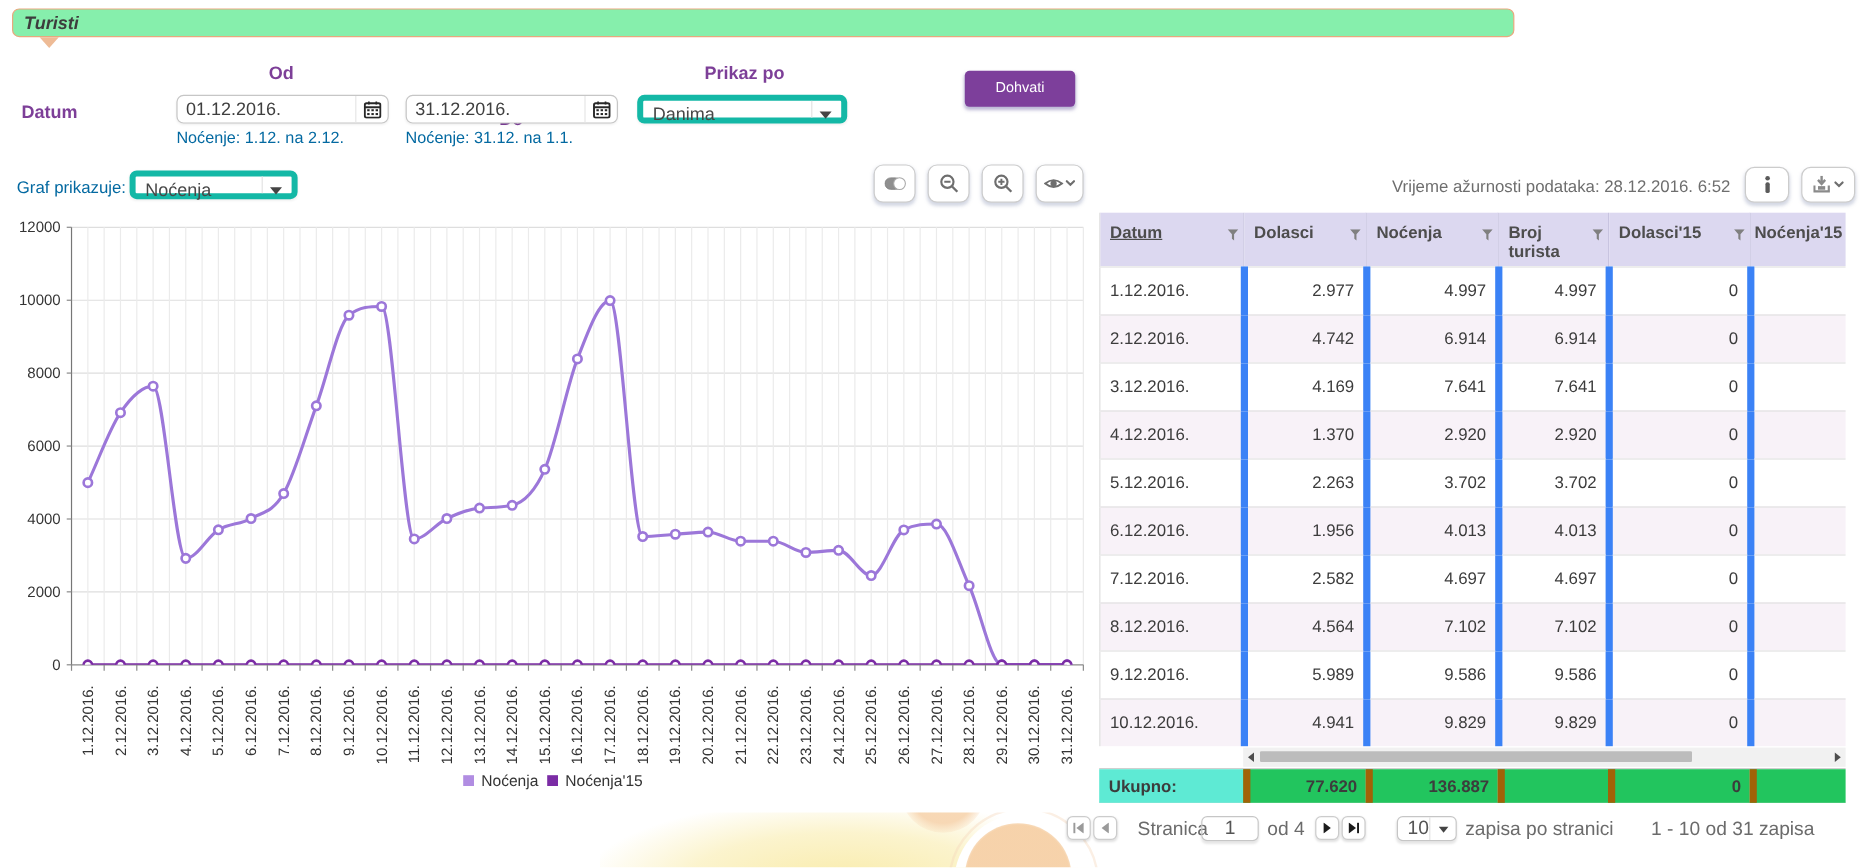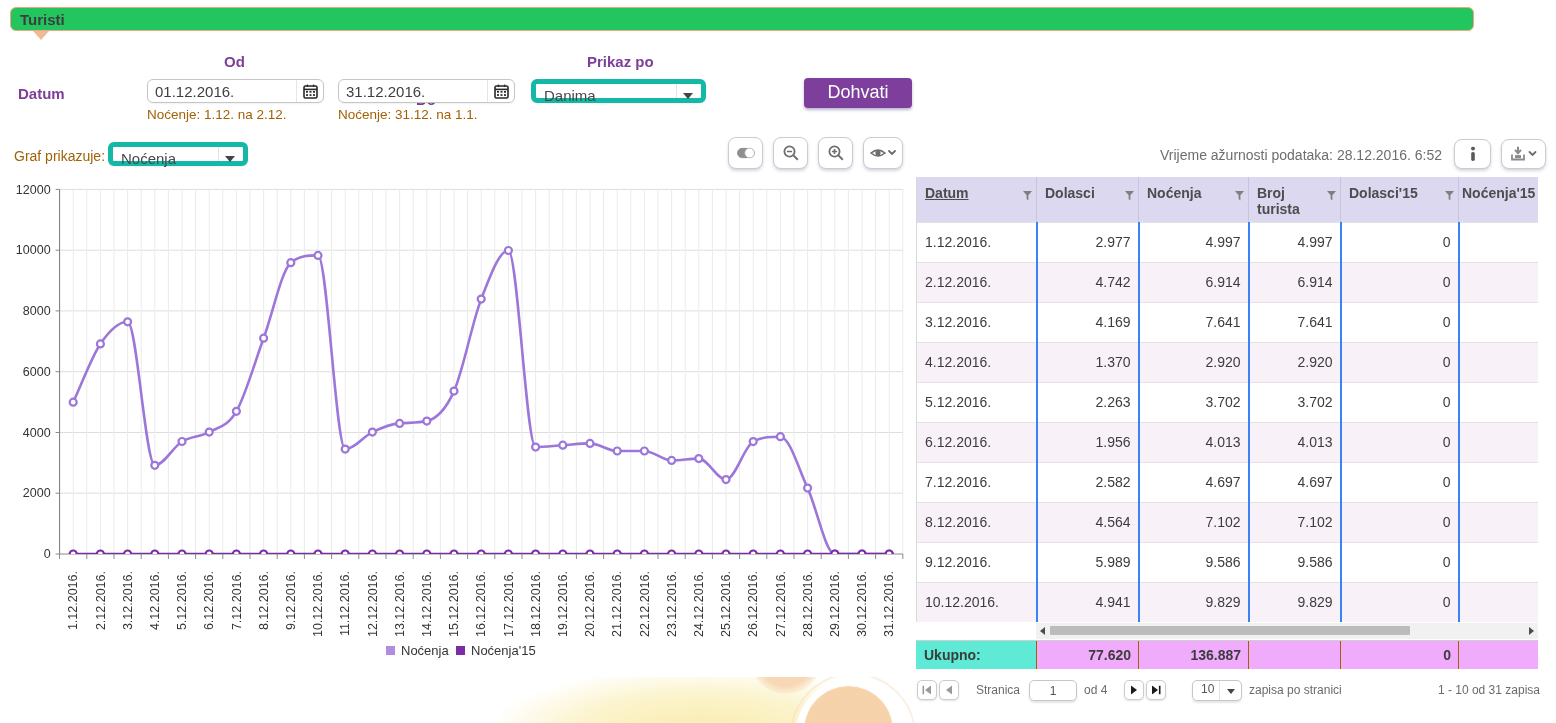--- a/index.html
+++ b/index.html
@@ -5,61 +5,61 @@
 html,body { background:#fff; }
 body { font-family:"Liberation Sans", sans-serif; }
 #page { position:relative; width:1556px; height:723px; overflow:hidden; background:#fff; }
 #band { position:absolute; left:0; top:677px; width:1556px; height:46px; overflow:hidden; }
 .deco { position:absolute; border-radius:50%; }
 #d1 { left:500px; top:-12px; width:420px; height:130px; border-radius:0; background:radial-gradient(ellipse at 48% 55%, rgba(249,235,168,.98) 0%, rgba(249,236,172,.6) 42%, rgba(249,236,172,0) 70%); }
 #d2 { left:750px; top:-55px; width:72px; height:72px; background:radial-gradient(circle, rgba(247,214,178,.95) 55%, rgba(247,214,178,0) 76%); }
 #dw { left:795px; top:1px; width:116px; height:116px; background:radial-gradient(circle, #fff 76%, rgba(255,255,255,0) 92%); }
 #dr { left:790px; top:-4px; width:126px; height:126px; border:2.5px solid rgba(246,216,188,.4); background:transparent; }
 #d3 { left:804px; top:9px; width:89px; height:89px; background:radial-gradient(circle, rgba(246,209,168,.97) 68%, rgba(246,209,168,0) 82%); }
-#topbar { position:absolute; left:10px; top:7px; width:1464px; height:24px; background:#22c55e; border:1px solid #e9a87e; border-radius:6px; }
+#topbar { position:absolute; left:10px; top:7px; width:1252px; height:24px; background:#86efac; border:1px solid #e9a87e; border-radius:6px;font-style:italic; }
 #topbar span { position:absolute; left:9px; top:3px; font-size:15px; font-weight:bold; color:#3d3d3d; }
 #tri { position:absolute; left:33px; top:31px; width:0; height:0; border-left:8px solid transparent; border-right:8px solid transparent; border-top:9px solid #eebb96; }
 .plabel { position:absolute; color:#7d3f98; font-weight:bold; font-size:15px; }
-.note { position:absolute; color:#a16207; font-size:13.5px; }
+.note { position:absolute; color:#0369a1; font-size:13.5px; }
 .inp { position:absolute; height:24px; background:#fff; border:1px solid #c6c6c6; border-radius:6px; box-shadow:0 1px 2px rgba(0,0,0,.06); font-size:15px; color:#3f3f3f; }
 .inp .txt { position:absolute; left:7px; top:3px; }
 .calico { position:absolute; right:5px; top:4px; }
 .inp .vd { position:absolute; right:26px; top:0; width:1px; height:100%; background:#e6e6e6; }
 .sel { position:absolute; height:24px; background:#fff; border:5px solid #14b8a6; border-radius:6px; box-shadow:0 1px 2px rgba(0,0,0,.06); font-size:15px; color:#484848; }
 .sel .txt { position:absolute; left:8px; top:3px; }
 .sel .div { position:absolute; right:24px; top:0; width:1px; height:100%; background:#e3e3e3; }
 .arr { position:absolute; right:8px; top:9px; width:0; height:0; border-left:5px solid transparent; border-right:5px solid transparent; border-top:6px solid #444; }
-#dohvati { position:absolute; left:804px; top:78px; width:108px; height:30px; background:#7d3f9b; border-radius:4px; color:#fff; font-size:18px; text-align:center; line-height:29px; box-shadow:0 2px 3px rgba(120,110,170,.5); }
+#dohvati { position:absolute; left:804px; top:59px; width:92px; height:30px; background:#7d3f9b; border-radius:4px; color:#fff; font-size:12px; text-align:center; line-height:29px; box-shadow:0 2px 3px rgba(120,110,170,.5); }
 .cbtn { position:absolute; top:137px; width:35px; height:32px; background:#fff; border:1px solid #ccc; border-radius:8px; box-shadow:0 2px 3px rgba(130,140,175,.35); }
 .cbtn svg { position:absolute; left:50%; top:50%; transform:translate(-50%,-50%); }
 #infotext { position:absolute; right:114px; top:147px; font-size:14px; color:#6e6e6e; }
 .rbtn { position:absolute; top:139px; height:30px; background:#fff; border:1px solid #ccc; border-radius:8px; box-shadow:0 2px 3px rgba(130,140,175,.35); }
 .rbtn svg { position:absolute; left:50%; top:50%; transform:translate(-50%,-50%); }
 #chartwrap { position:absolute; left:0; top:175px; width:910px; height:500px; }
 #chart text { font-family:"Liberation Sans", sans-serif; }
 
 
 #tbl { position:absolute; left:916px; top:177px; width:622px; overflow:hidden; }
 table { border-collapse:collapse; table-layout:fixed; width:622px; }
 col.w0{width:120px} col.w1{width:102px} col.w2{width:110px} col.w3{width:92px} col.w4{width:118px} col.w5{width:80px}
 thead th { background:#dcd8f0; height:45px; vertical-align:top; text-align:left; font-size:14px; color:#4d4d4d; padding:8px 0 0 8px; position:relative; border-left:1px solid #c8c4e0; font-weight:bold; white-space:nowrap; }
 thead th:first-child { border-left:1px solid #d9d9d9; }
 thead th .fun { position:absolute; right:4px; top:11px; }
-tbody td { height:40px; font-size:14px; color:#3c3c3c; border-left:2px solid #3b82f6; border-top:1px solid #e2e2e2; padding:0 7px 0 8px; background:#fff; }
+tbody td { height:40px; font-size:14px; color:#3c3c3c; border-left:6px solid #3b82f6; border-top:1px solid #e2e2e2; padding:0 7px 0 8px; background:#fff; }
 tr.alt td { background:#f8f2f8; }
 td.num { text-align:right; }
 tbody tr td.c0 { border-left:1px solid #d9d9d9; }
 #hsb { position:absolute; left:1036px; top:623px; width:502px; height:16px; background:#f1f1f1; }
 #hsb .thumb { position:absolute; left:14px; top:3px; width:360px; height:9px; background:#bcbcbc; border-radius:1px; }
 #hsb .la { position:absolute; left:4px; top:4px; width:0; height:0; border-top:4px solid transparent; border-bottom:4px solid transparent; border-right:5px solid #4d4d4d; }
 #hsb .ra { position:absolute; right:4px; top:4px; width:0; height:0; border-top:4px solid transparent; border-bottom:4px solid transparent; border-left:5px solid #4d4d4d; }
 #foot { position:absolute; left:916px; top:640px; width:622px; height:29px; border-top:1px solid #cfcfcf; border-bottom:1px solid #cfcfcf; }
-#foot div { position:absolute; top:0; height:28px; line-height:28px; font-size:14px; font-weight:bold; color:#3c3c3c; background:#f0abfc; border-left:1px solid #a16207; padding:0 7px 0 8px; }
+#foot div { position:absolute; top:0; height:28px; line-height:28px; font-size:14px; font-weight:bold; color:#3c3c3c; background:#22c55e; border-left:6px solid #a16207; padding:0 7px 0 8px; }
 #foot .f0 { left:0; width:120px; background:#5eead4; border-left:none; }
-#pag { position:absolute; left:916px; top:680px; width:640px; height:22px; font-size:12px; color:#6b6b6b; }
+#pag { position:absolute; left:888px; top:680px; width:640px; height:22px; font-size:16px; color:#6b6b6b; }
 .pbtn { position:absolute; top:0; width:20px; height:20px; background:#fff; border:1px solid #ccc; border-radius:5px; box-shadow:0 1px 2px rgba(0,0,0,.12); }
 .pbtn svg { position:absolute; left:50%; top:50%; transform:translate(-50%,-50%); }
 #pin { position:absolute; left:113px; top:0; width:48px; height:21px; border:1px solid #c6c6c6; border-radius:5px; text-align:center; line-height:20px; color:#555; box-shadow:0 2px 2px rgba(0,0,0,.1); }
 #psel { position:absolute; left:276px; top:0; width:50px; height:21px; border:1px solid #c6c6c6; border-radius:5px; color:#555; box-shadow:0 2px 2px rgba(0,0,0,.1); }
 #psel .txt { position:absolute; left:8px; top:1px;text-align:right; }
 #psel .div { position:absolute; right:21px; top:0; width:1px; height:100%; background:#e3e3e3; }
 #psel .arr { right:6px; top:8px; border-left-width:4.5px; border-right-width:4.5px; border-top-width:5.5px; }
 </style></head>
 <body>
 <div id="page">

